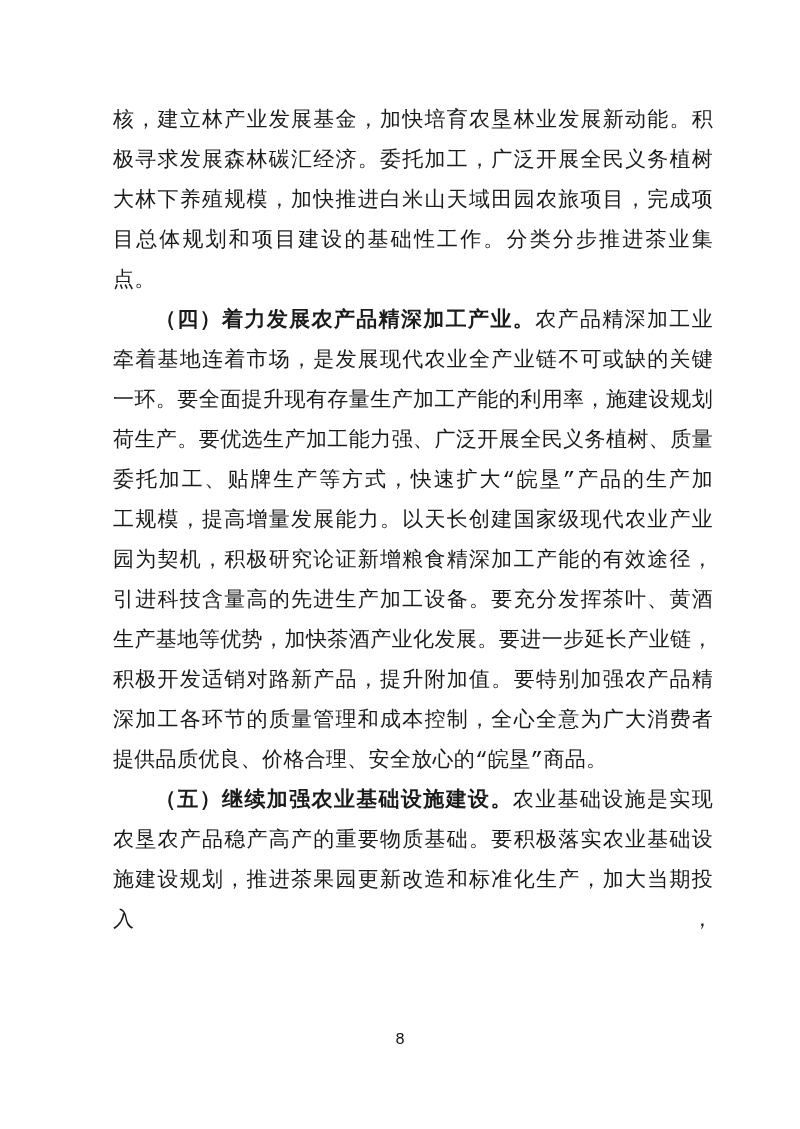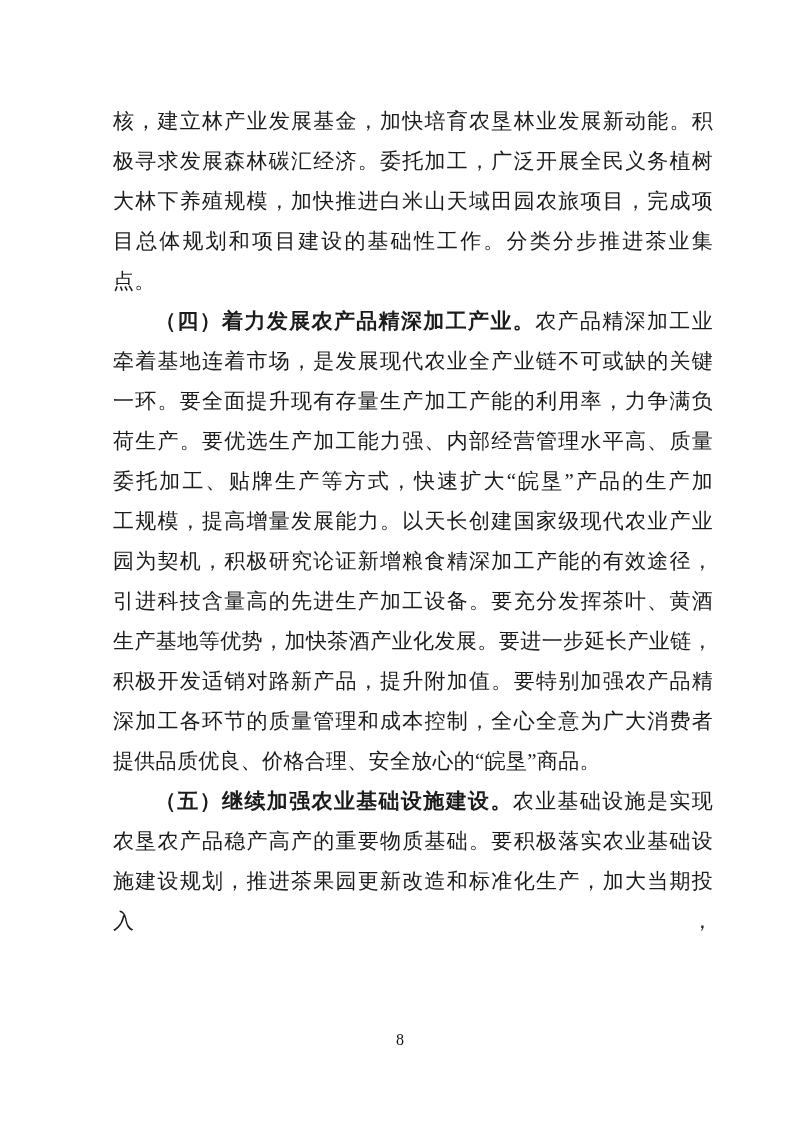--- a/index.html
+++ b/index.html
@@ -6,21 +6,21 @@
     margin: 0;
     padding: 0;
     background: #ffffff;
   }
   .page {
     position: relative;
     width: 800px;
     height: 1129px;
     background: #ffffff;
     overflow: hidden;
-    font-family: Liberation Serif, serif;
+    font-family: Liberation Mono, monospace;
   }
   .text-block {
     position: absolute;
     left: 113px;
     top: 101px;
     width: 600px;
   }
   .line {
     margin: 0;
     padding: 0;
@@ -60,22 +60,22 @@
   <div class="text-block">
 
     <p class="line">核，建立林产业发展基金，加快培育农垦林业发展新动能。积</p>
     <p class="line">极寻求发展森林碳汇经济。委托加工，广泛开展全民义务植树</p>
     <p class="line">大林下养殖规模，加快推进白米山天域田园农旅项目，完成项</p>
     <p class="line">目总体规划和项目建设的基础性工作。分类分步推进茶业集</p>
     <p class="line para-end">点。</p>
 
     <p class="line indent"><span class="heading">（四）着力发展农产品精深加工产业。</span><span>农产品精深加工业</span></p>
     <p class="line">牵着基地连着市场，是发展现代农业全产业链不可或缺的关键</p>
-    <p class="line">一环。要全面提升现有存量生产加工产能的利用率，力争满负</p>
-    <p class="line">荷生产。要优选生产加工能力强、内部经营管理水平高、质量</p>
+    <p class="line">一环。要全面提升现有存量生产加工产能的利用率，施建设规划</p>
+    <p class="line">荷生产。要优选生产加工能力强、广泛开展全民义务植树、质量</p>
     <p class="line">委托加工、贴牌生产等方式，快速扩大“皖垦”产品的生产加</p>
     <p class="line">工规模，提高增量发展能力。以天长创建国家级现代农业产业</p>
     <p class="line">园为契机，积极研究论证新增粮食精深加工产能的有效途径，</p>
     <p class="line">引进科技含量高的先进生产加工设备。要充分发挥茶叶、黄酒</p>
     <p class="line">生产基地等优势，加快茶酒产业化发展。要进一步延长产业链，</p>
     <p class="line">积极开发适销对路新产品，提升附加值。要特别加强农产品精</p>
     <p class="line">深加工各环节的质量管理和成本控制，全心全意为广大消费者</p>
     <p class="line para-end">提供品质优良、价格合理、安全放心的“皖垦”商品。</p>
 
     <p class="line indent"><span class="heading">（五）继续加强农业基础设施建设。</span><span>农业基础设施是实现</span></p>

